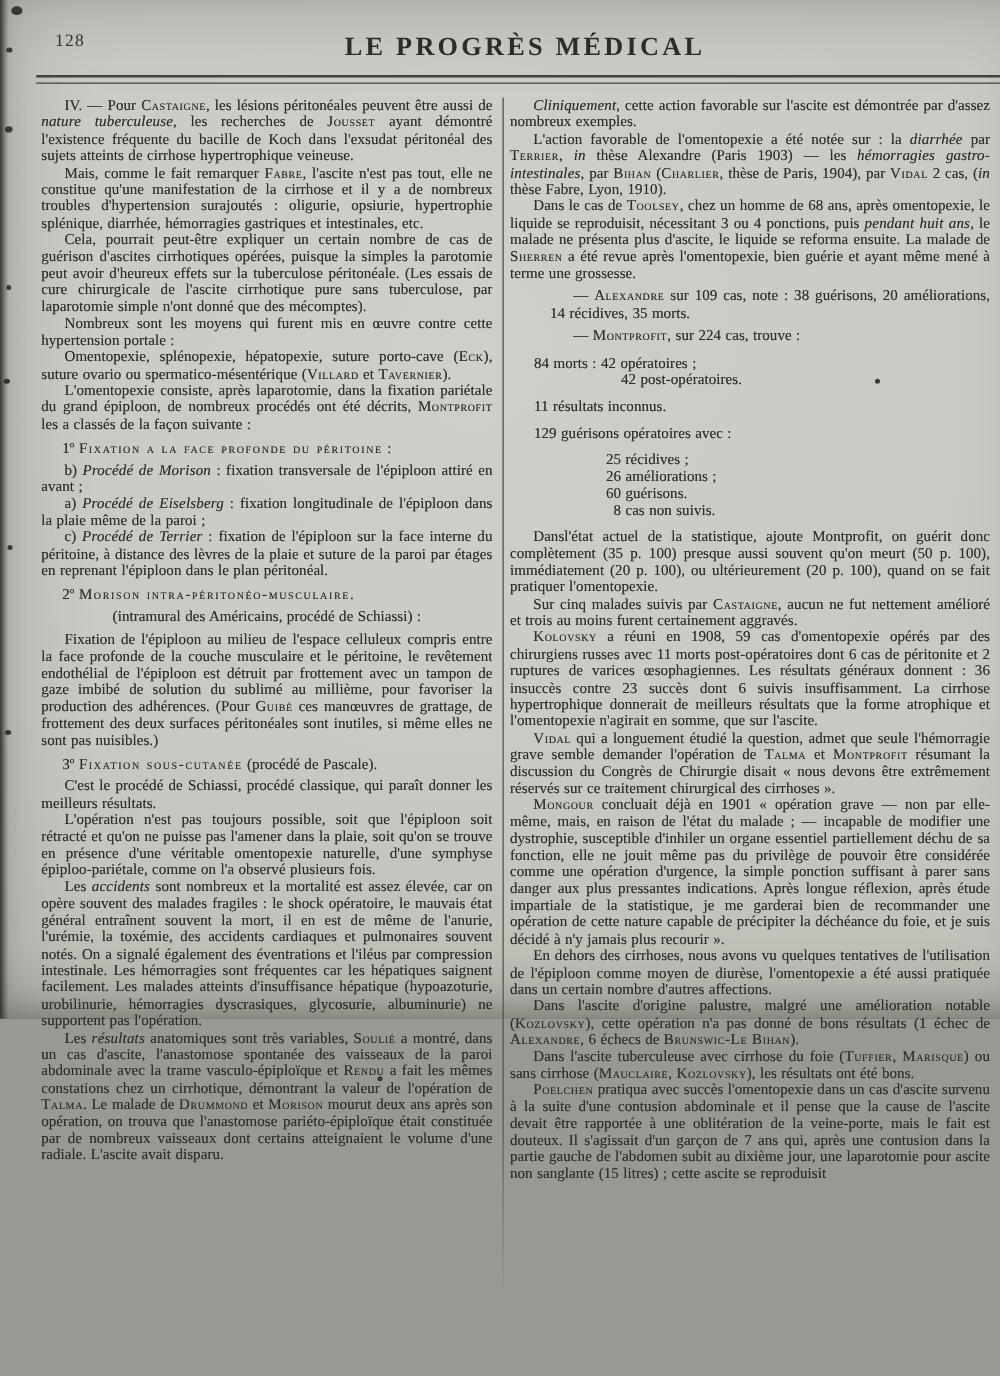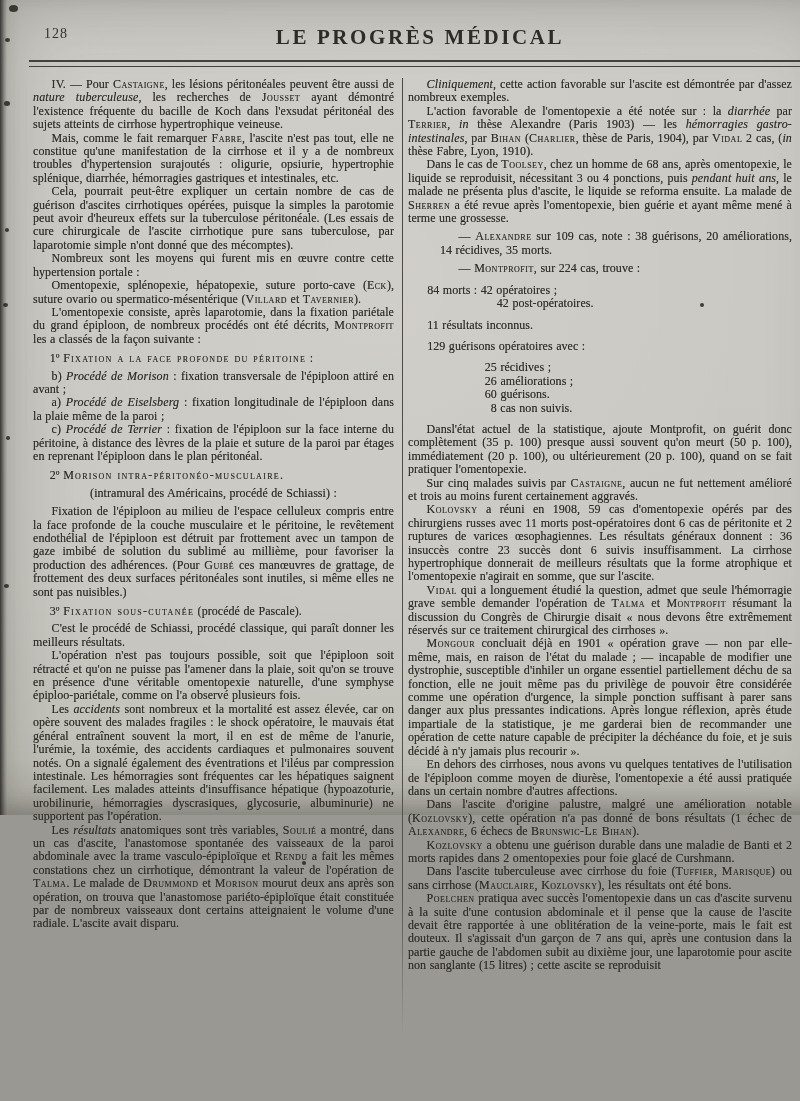--- a/index.html
+++ b/index.html
@@ -118,21 +118,20 @@
         <div class="blk t-s ml-c">26 améliorations ;</div>
         <div class="blk t-s ml-c">60 guérisons.</div>
         <div class="blk t-s ml-d">8 cas non suivis.</div>
         <div class="blk t-p gap">Dansl'état actuel de la statistique, ajoute Montprofit, on guérit donc complètement (35 p. 100) presque aussi souvent qu'on meurt (50 p. 100), immédiatement (20 p. 100), ou ultérieurement (20 p. 100), quand on se fait pratiquer l'omentopexie.</div>
         <div class="blk t-p">Sur cinq malades suivis par <span class="sc">Castaigne</span>, aucun ne fut nettement amélioré et trois au moins furent certainement aggravés.</div>
         <div class="blk t-p"><span class="sc">Kolovsky</span> a réuni en 1908, 59 cas d'omentopexie opérés par des chirurgiens russes avec 11 morts post-opératoires dont 6 cas de péritonite et 2 ruptures de varices œsophagiennes. Les résultats généraux donnent : 36 insuccès contre 23 succès dont 6 suivis insuffisamment. La cirrhose hypertrophique donnerait de meilleurs résultats que la forme atrophique et l'omentopexie n'agirait en somme, que sur l'ascite.</div>
         <div class="blk t-p"><span class="sc">Vidal</span> qui a longuement étudié la question, admet que seule l'hémorragie grave semble demander l'opération de <span class="sc">Talma</span> et <span class="sc">Montprofit</span> résumant la discussion du Congrès de Chirurgie disait « nous devons être extrêmement réservés sur ce traitement chirurgical des cirrhoses ».</div>
         <div class="blk t-p"><span class="sc">Mongour</span> concluait déjà en 1901 « opération grave — non par elle-même, mais, en raison de l'état du malade ; — incapable de modifier une dystrophie, susceptible d'inhiler un organe essentiel partiellement déchu de sa fonction, elle ne jouit même pas du privilège de pouvoir être considérée comme une opération d'urgence, la simple ponction suffisant à parer sans danger aux plus pressantes indications. Après longue réflexion, après étude impartiale de la statistique, je me garderai bien de recommander une opération de cette nature capable de précipiter la déchéance du foie, et je suis décidé à n'y jamais plus recourir ».</div>
         <div class="blk t-p">En dehors des cirrhoses, nous avons vu quelques tentatives de l'utilisation de l'épiploon comme moyen de diurèse, l'omentopexie a été aussi pratiquée dans un certain nombre d'autres affections.</div>
         <div class="blk t-p">Dans l'ascite d'origine palustre, malgré une amélioration notable (<span class="sc">Kozlovsky</span>), cette opération n'a pas donné de bons résultats (1 échec de <span class="sc">Alexandre</span>, 6 échecs de <span class="sc">Brunswic-Le Bihan</span>).</div>
-        <div class="blk t-p"><span class="sc">Kozlovsky</span> a obtenu une guérison durable dans une maladie de Banti et 2 morts rapides dans 2 omentopexies pour foie glacé de Curshmann.</div>
         <div class="blk t-p">Dans l'ascite tuberculeuse avec cirrhose du foie (<span class="sc">Tuffier</span>, <span class="sc">Marisque</span>) ou sans cirrhose (<span class="sc">Mauclaire</span>, <span class="sc">Kozlovsky</span>), les résultats ont été bons.</div>
         <div class="blk t-p"><span class="sc">Poelchen</span> pratiqua avec succès l'omentopexie dans un cas d'ascite survenu à la suite d'une contusion abdominale et il pense que la cause de l'ascite devait être rapportée à une oblitération de la veine-porte, mais le fait est douteux. Il s'agissait d'un garçon de 7 ans qui, après une contusion dans la partie gauche de l'abdomen subit au dixième jour, une laparotomie pour ascite non sanglante (15 litres) ; cette ascite se reproduisit</div>
       </div>
   </div>
 
   <div class="speck" style="left:9px;  top:5px;   width:9px; height:7px;"></div>
   <div class="speck" style="left:5px;  top:38px;  width:5px; height:4px;"></div>
   <div class="speck" style="left:4px;  top:101px; width:6px; height:5px;"></div>
   <div class="speck" style="left:5px;  top:228px; width:4px; height:4px;"></div>
   <div class="speck" style="left:3px;  top:303px; width:5px; height:4px;"></div>

